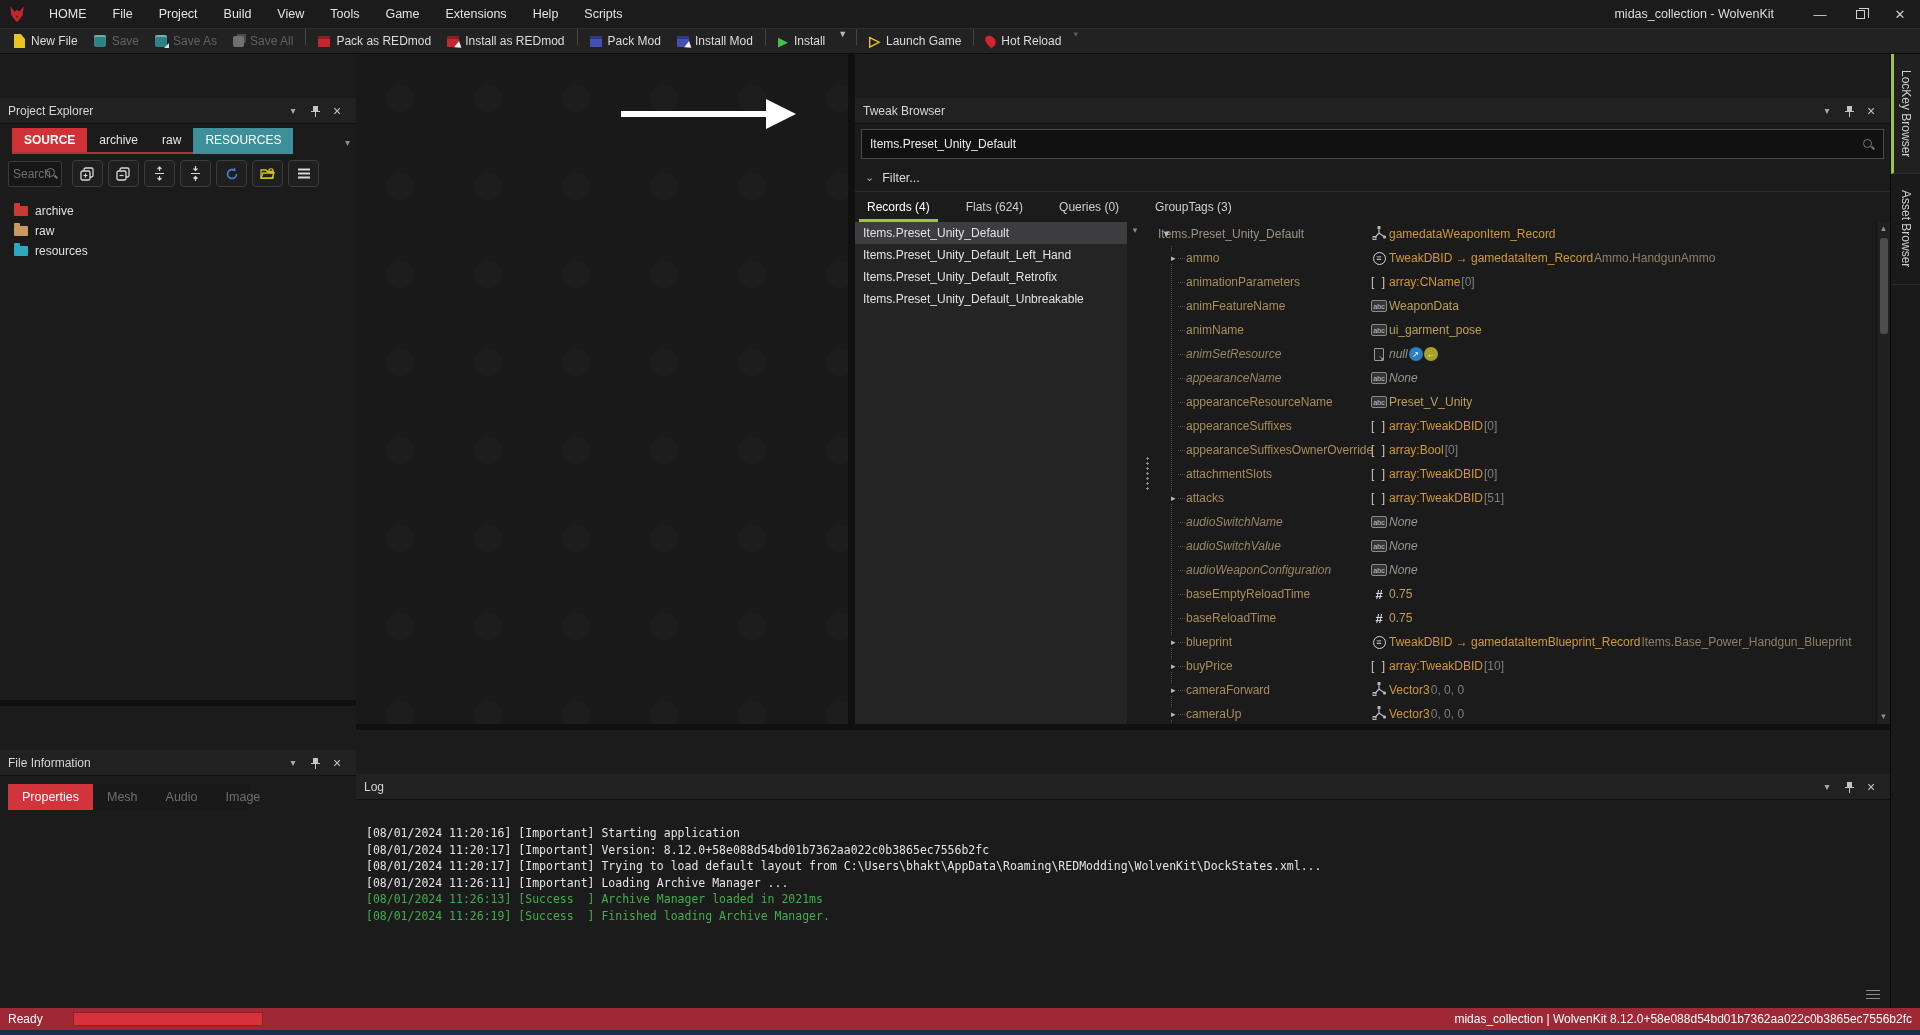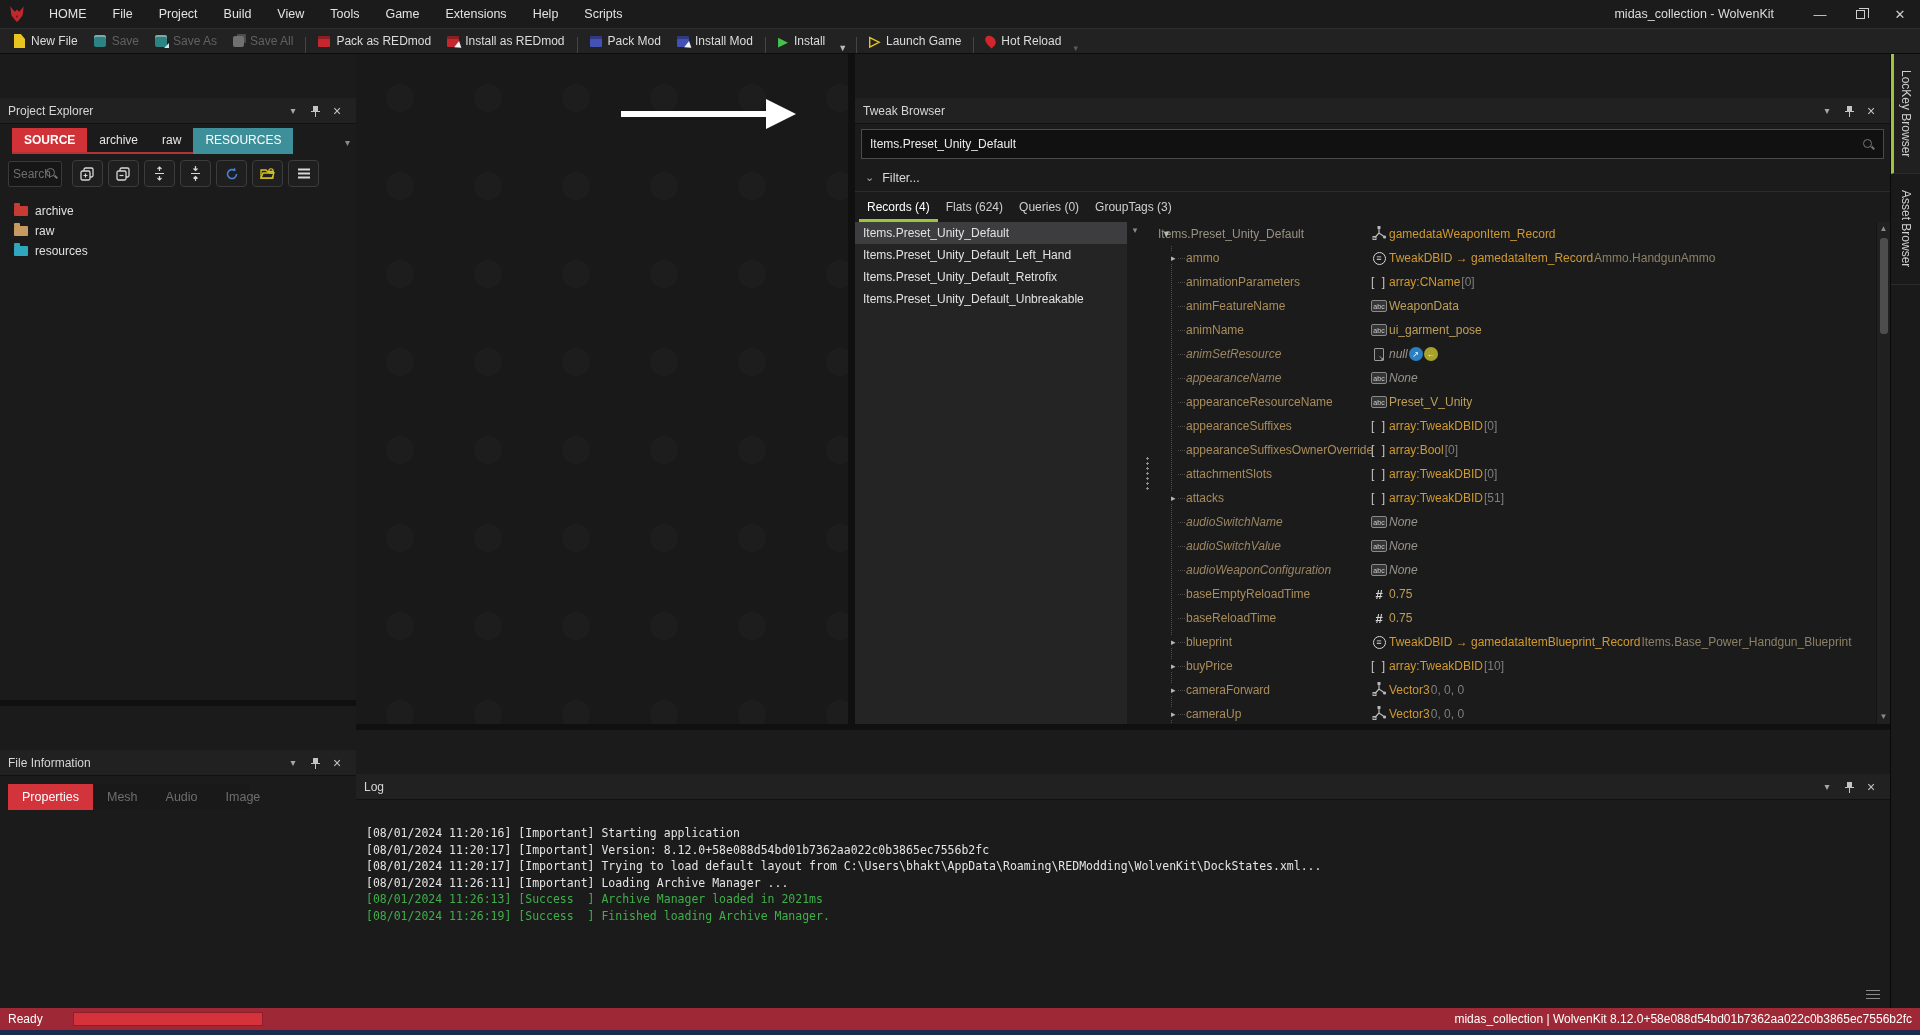--- a/index.html
+++ b/index.html
@@ -12,21 +12,21 @@
   .logo { width:18px; height:18px; margin:0 10px 0 8px; }
   .menu-item { padding:0 13px; height:28px; line-height:28px; color:#e3e3e3; font-size:12.5px; cursor:default; }
   .tb-spacer { flex:1; }
   .win-title { color:#dcdcdc; font-size:12.5px; margin-right:26px; }
   .winbtn { width:40px; height:28px; display:flex; align-items:center; justify-content:center; color:#cfcfcf; font-size:13px; }
   .restore-glyph { width:9px; height:9px; border:1px solid #cfcfcf; position:relative; background:#1b1b1b; }
   .restore-glyph::before { content:""; position:absolute; left:2px; top:-3px; width:9px; height:9px; border:1px solid #cfcfcf; border-left:none; border-bottom:none; }
 
   
   .toolbar { height:26px; background:#222222; border-top:1px solid #2e2e2e; border-bottom:1px solid #0c0c0c;
-    display:flex; align-items:flex-end; padding-left:6px; flex-shrink:0; }
+    display:flex; align-items:flex-start; padding-left:6px; flex-shrink:0; }
   .tool-btn { display:flex; align-items:center; gap:6px; padding:0 8px; height:24px; border-radius:2px; }
   .tool-btn .lbl { font-size:12px; color:#dcdcdc; }
   .tool-btn.disabled .lbl { color:#616161; }
   .tool-sep { width:1px; height:16px; background:#454545; margin:0 4px; }
   .tico { display:inline-block; position:relative; }
   .ic-new-file { width:11px; height:14px; background:#e9c522; clip-path:polygon(0 0,62% 0,100% 36%,100% 100%,0 100%); }
   .ic-save, .ic-save-as { width:12px; height:12px; background:#2d8383; border-radius:2px; box-shadow:inset 0 2px 0 rgba(255,255,255,.35); }
   .ic-save-as::after { content:""; position:absolute; right:-2px; bottom:-1px; width:5px; height:5px; background:#cfe9e9; clip-path:polygon(0 100%,100% 0,100% 100%); }
   .ic-save-all { width:11px; height:11px; background:#707070; border-radius:2px; box-shadow:3px -3px 0 -1px #4c4c4c; }
   .ic-pack-red, .ic-install-red { width:12px; height:11px; background:#c5272e; border-radius:1px; box-shadow:inset 0 3px 0 rgba(0,0,0,.28); }
@@ -97,21 +97,21 @@
   
   .tb { flex:1; min-width:0; }
   .tb-search-wrap { padding:5px 6px; flex-shrink:0; }
   .tb-search { width:100%; height:30px; background:#111; border:1px solid #4a4a4a; color:#ececec;
     font-size:12px; padding:0 26px 0 8px; font-family:"Liberation Sans",sans-serif; }
   .tb-search-wrap { position:relative; }
   .tb-search-wrap .mag { position:absolute; right:14px; top:14px; margin:0; }
   .tb-filter { height:28px; display:flex; align-items:center; gap:8px; padding:0 10px; border-bottom:1px solid #2c2c2c; flex-shrink:0; }
   .tb-filter .chev { font-size:11px; }
   .tb-filter-label { color:#dadada; font-size:12.5px; }
-  .tb-tabs { display:flex; gap:0; padding:4px 4px 0 4px; height:30px; flex-shrink:0; }
+  .tb-tabs { display:flex; gap:20px; padding:4px 4px 0 4px; height:30px; flex-shrink:0; }
   .tb-tab { padding:4px 8px 6px 8px; font-size:12px; color:#cfcfcf; border-bottom:3px solid transparent; }
   .tb-tab.active { color:#fff; border-bottom-color:#9dc53a; }
   .tb-content { flex:1; display:flex; min-height:0; }
   .rec-list { width:272px; background:#242424; flex-shrink:0; overflow:hidden; }
   .rec { height:22px; line-height:22px; padding:0 8px; font-size:12px; color:#e2e2e2; white-space:nowrap; }
   .rec.selected { background:#3d3d40; }
   .rec-scroll { width:16px; flex-shrink:0; display:flex; flex-direction:column; align-items:center; color:#8a8a8a; font-size:9px; padding-top:3px; }
   .splitter { width:9px; flex-shrink:0; display:flex; align-items:center; justify-content:center; }
   .splitter .dots { width:5px; height:34px; background-image:radial-gradient(#8a8a8a 1px, transparent 1.2px); background-size:5px 5px; }
   .grid-wrap { flex:1; position:relative; overflow:hidden; display:flex; min-width:0; }

